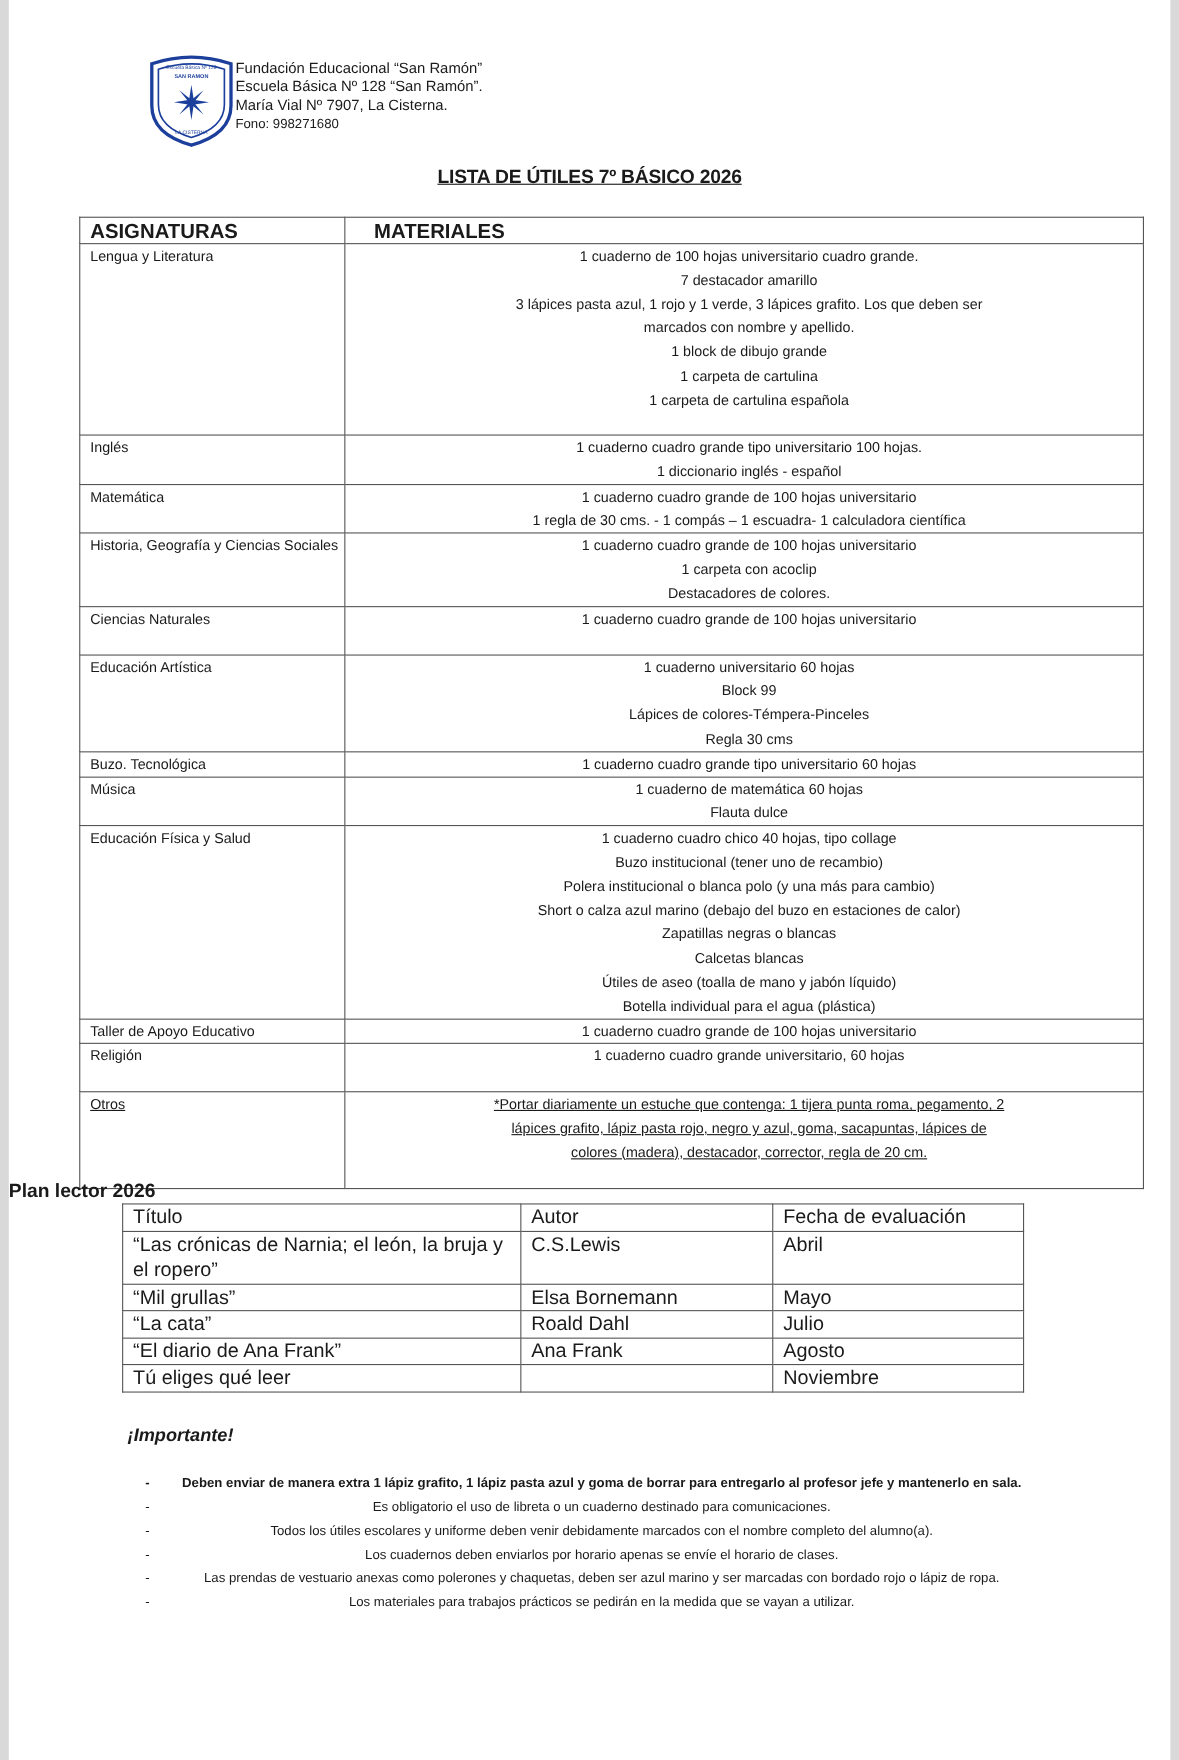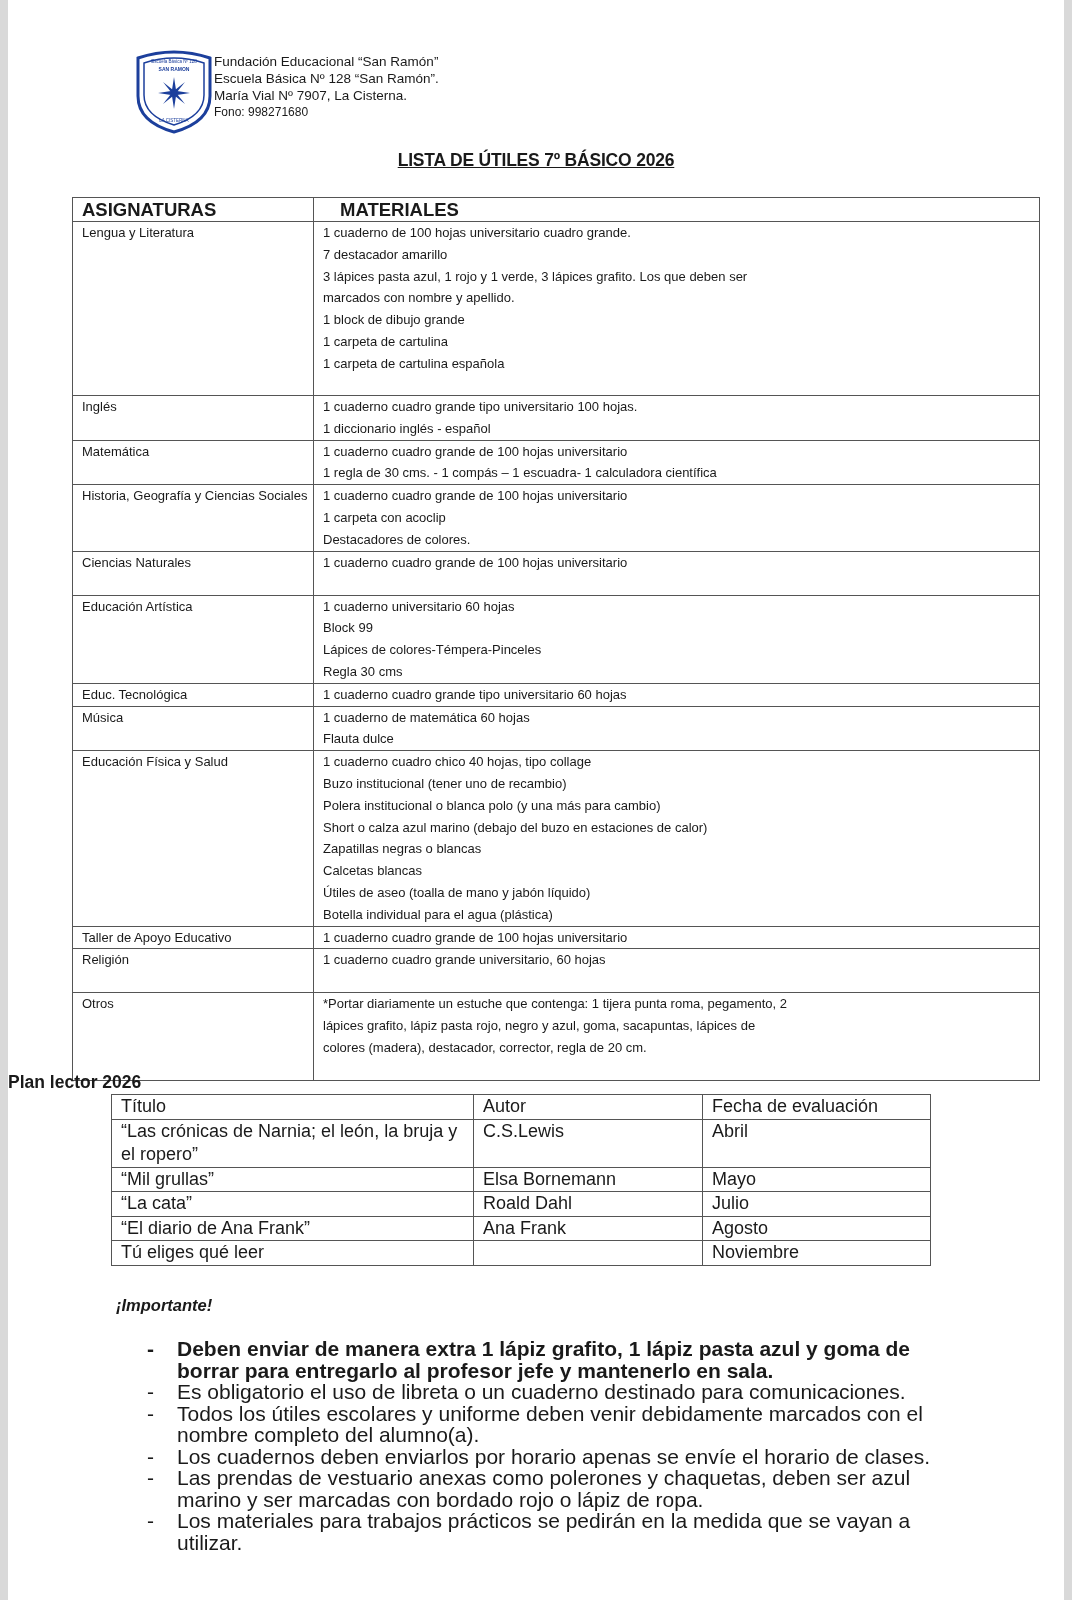--- a/index.html
+++ b/index.html
@@ -24,33 +24,33 @@
   }
   table { border-collapse: collapse; }
   .utiles { position: absolute; left: 64px; top: 197px; width: 968px; }
   .utiles td, .utiles th {
     border: 1px solid #555; vertical-align: top; text-align: left;
     font-size: 13px; line-height: 21.8px; padding: 0 0 0 9px; font-weight: normal;
   }
   .utiles th { font-weight: bold; font-size: 18.5px; line-height: 23px; }
   .utiles th.mat { padding-left: 26px; }
   .utiles td.subj { width: 231px; }
-  .utiles td.mats { padding-left: 9px; }
+  .utiles td.mats { padding-left: 9px; text-align: center; }
   .line { display: block; white-space: nowrap; }
   .plan-title {
     position: absolute; left: 0; width: 1056px; top: 1072px; text-align: left;
     font-size: 17.5px; font-weight: bold;
   }
   .plan { position: absolute; left: 103px; top: 1094px; width: 820px; }
   .plan td { border: 1px solid #555; font-size: 18px; line-height: 23.5px; vertical-align: top; padding: 0 0 0 9px; }
   .plan td.c1 { width: 352px; }
   .plan td.c2 { width: 219px; }
   .plan tr.last td { border-bottom: 1px solid #555; }
   .important { position: absolute; left: 108px; top: 1296px; font-size: 16.5px; font-weight: bold; font-style: italic; }
-  .notes { position: absolute; left: 139px; top: 1338px; width: 800px; margin: 0; padding: 0; list-style: none; font-size: 21px; line-height: 21.5px; }
+  .notes { position: absolute; left: 124px; top: 1338px; width: 800px; margin: 0; padding: 0; list-style: none; font-size: 12px; line-height: 21.5px; text-align: center; }
   .notes li { position: relative; padding-left: 30px; }
   .notes li::before { content: "-"; position: absolute; left: 0; top: 0; }
   .notes li.bold { font-weight: bold; }
 </style>
 </head>
 <body>
 
 <div class="page">
 
   <div class="header">
@@ -133,21 +133,21 @@
         <tr style="height: 88px;">
           <td class="subj">Educación Artística</td>
           <td class="mats">
             <span class="line">1 cuaderno universitario 60 hojas</span>
             <span class="line">Block 99</span>
             <span class="line">Lápices de colores-Témpera-Pinceles</span>
             <span class="line">Regla 30 cms</span>
           </td>
         </tr>
         <tr style="height: 22px;">
-          <td class="subj">Educ. Tecnológica</td>
+          <td class="subj">Buzo. Tecnológica</td>
           <td class="mats">
             <span class="line">1 cuaderno cuadro grande tipo universitario 60 hojas</span>
           </td>
         </tr>
         <tr style="height: 44px;">
           <td class="subj">Música</td>
           <td class="mats">
             <span class="line">1 cuaderno de matemática 60 hojas</span>
             <span class="line">Flauta dulce</span>
           </td>
@@ -170,21 +170,21 @@
           <td class="mats">
             <span class="line">1 cuaderno cuadro grande de 100 hojas universitario</span>
           </td>
         </tr>
         <tr style="height: 44px; padding-left: 38px;">
           <td class="subj">Religión</td>
           <td class="mats">
             <span class="line">1 cuaderno cuadro grande universitario, 60 hojas</span>
           </td>
         </tr>
-        <tr style="height: 88px;">
+        <tr style="height: 88px; text-decoration: underline;">
           <td class="subj">Otros</td>
           <td class="mats">
             <span class="line">*Portar diariamente un estuche que contenga: 1 tijera punta roma, pegamento, 2</span>
             <span class="line">lápices grafito, lápiz pasta rojo, negro y azul, goma, sacapuntas, lápices de</span>
             <span class="line">colores (madera), destacador, corrector, regla de 20 cm.</span>
           </td>
         </tr>
       </tbody>
   </table>
 

